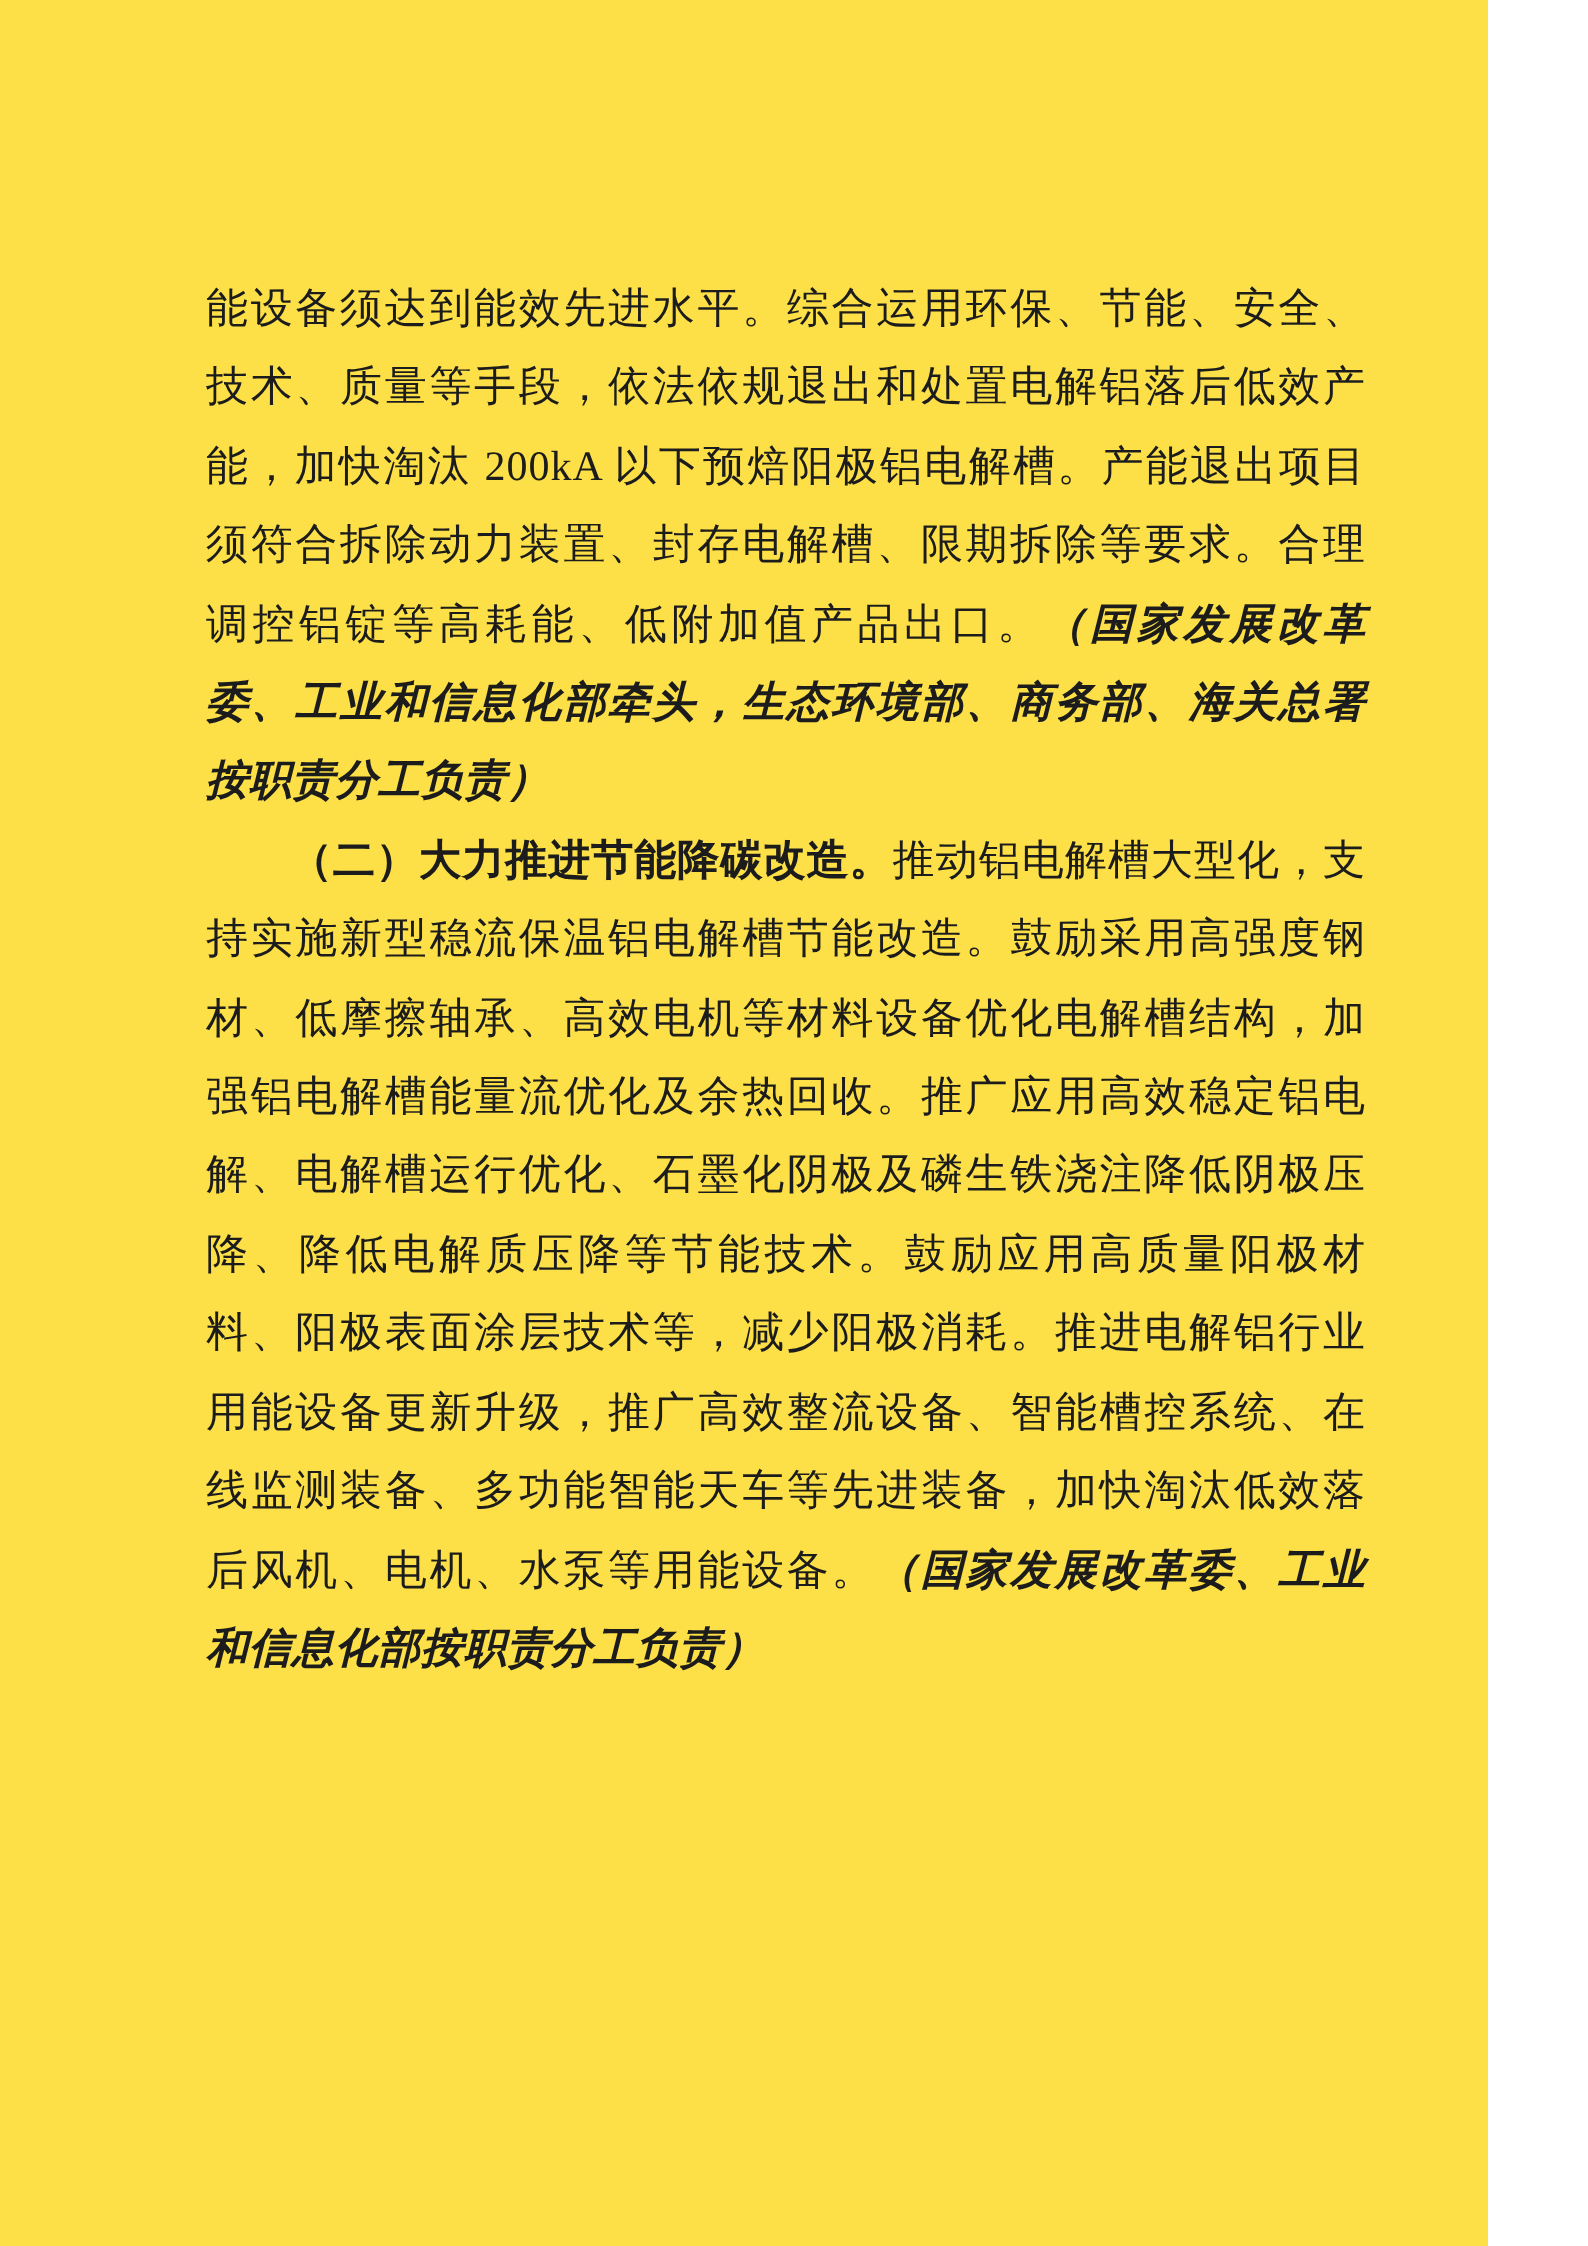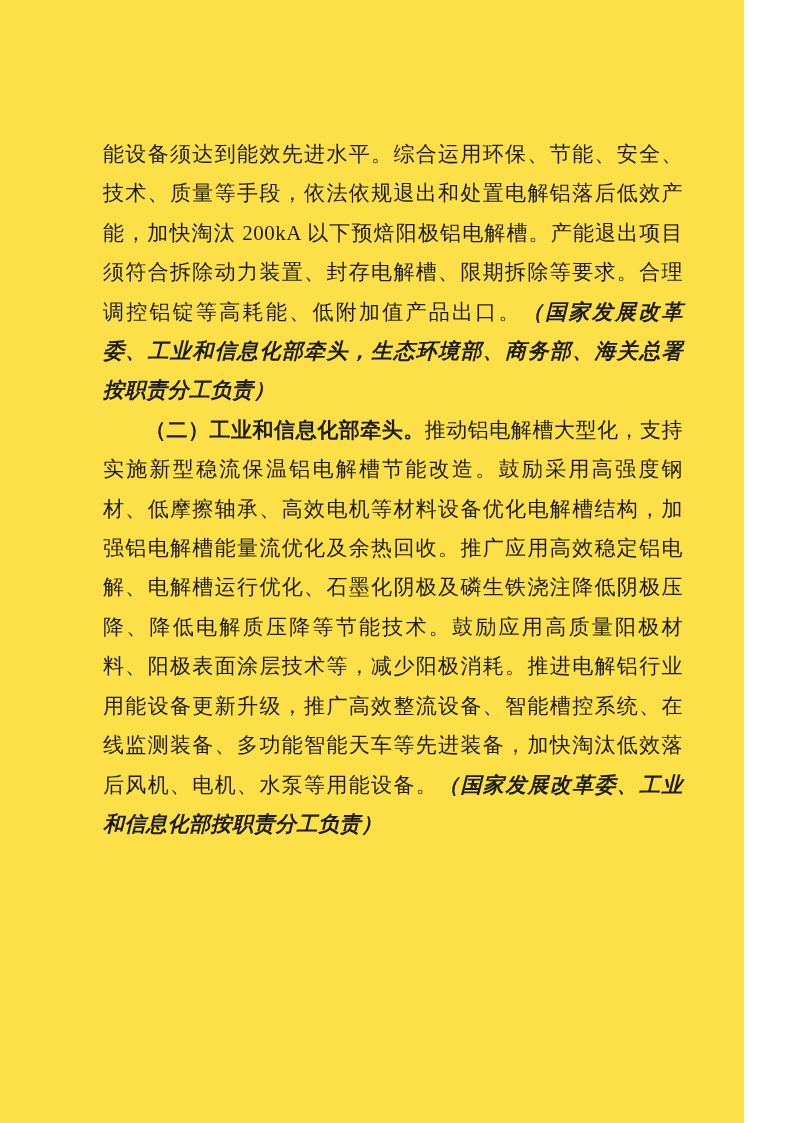--- a/index.html
+++ b/index.html
@@ -45,15 +45,15 @@
     font-weight: bold;
     font-style: italic;
   }
 </style>
 </head>
 <body>
 
 <div class="page">
   <div class="content">
       <p><span class="seg-normal">能设备须达到能效先进水平。综合运用环保、节能、安全、技术、质量等手段，依法依规退出和处置电解铝落后低效产能，加快淘汰 200kA 以下预焙阳极铝电解槽。产能退出项目须符合拆除动力装置、封存电解槽、限期拆除等要求。合理调控铝锭等高耗能、低附加值产品出口。</span><span class="seg-kai">（国家发展改革委、工业和信息化部牵头，生态环境部、商务部、海关总署按职责分工负责）</span></p>
-      <p class="indent"><span class="seg-bold">（二）工业和信息化部牵头。</span><span class="seg-normal">推动铝电解槽大型化，支持实施新型稳流保温铝电解槽节能改造。鼓励采用高强度钢材、低摩擦轴承、高效电机等材料设备优化电解槽结构，加强铝电解槽能量流优化及余热回收。推广应用高效稳定铝电解、电解槽运行优化、石墨化阴极及磷生铁浇注降低阴极压降、降低电解质压降等节能技术。鼓励应用高质量阳极材料、阳极表面涂层技术等，减少阳极消耗。推进电解铝行业用能设备更新升级，推广高效整流设备、智能槽控系统、在线监测装备、多功能智能天车等先进装备，加快淘汰低效落后风机、电机、水泵等用能设备。</span><span class="seg-kai">（国家发展改革委、工业和信息化部按职责分工负责）</span></p>
+      <p class="indent"><span class="seg-bold">（二）大力推进节能降碳改造。</span><span class="seg-normal">推动铝电解槽大型化，支持实施新型稳流保温铝电解槽节能改造。鼓励采用高强度钢材、低摩擦轴承、高效电机等材料设备优化电解槽结构，加强铝电解槽能量流优化及余热回收。推广应用高效稳定铝电解、电解槽运行优化、石墨化阴极及磷生铁浇注降低阴极压降、降低电解质压降等节能技术。鼓励应用高质量阳极材料、阳极表面涂层技术等，减少阳极消耗。推进电解铝行业用能设备更新升级，推广高效整流设备、智能槽控系统、在线监测装备、多功能智能天车等先进装备，加快淘汰低效落后风机、电机、水泵等用能设备。</span><span class="seg-kai">（国家发展改革委、工业和信息化部按职责分工负责）</span></p>
     </div>
 </div>
 
 </body></html>

